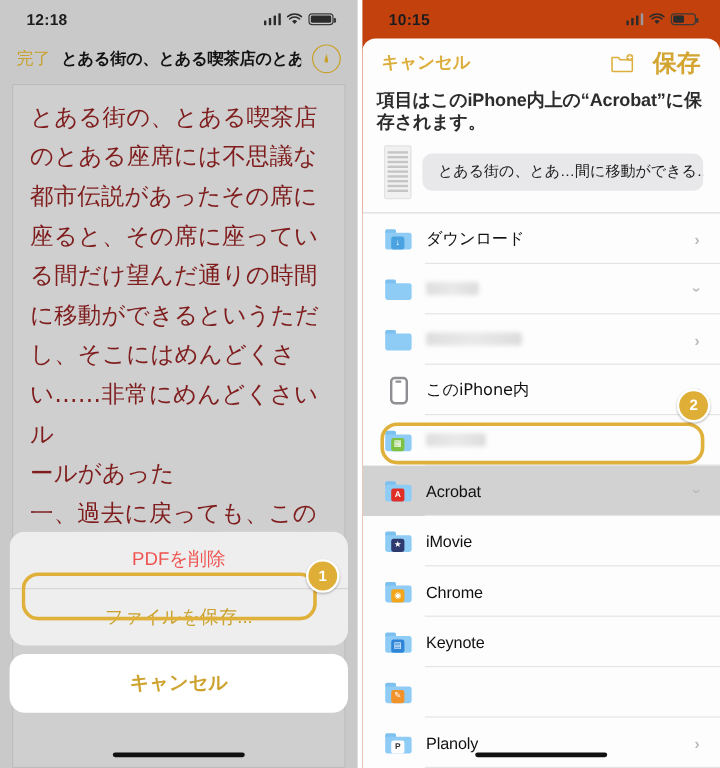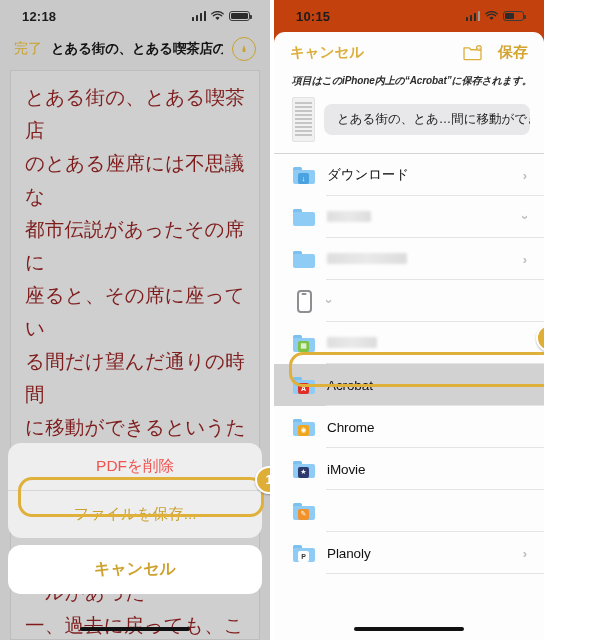--- a/index.html
+++ b/index.html
@@ -3,21 +3,21 @@
 <meta charset="utf-8">
 <style>
   html,body{margin:0;padding:0;}
   body{
     width:600px;height:640px;
     background:#ffffff;
     font-family:"Liberation Sans","DejaVu Sans",sans-serif;
     overflow:hidden;
   }
   .screens{display:flex;width:600px;height:640px;}
-  .phone{position:relative;width:270px;height:640px;overflow:hidden;}
+  .phone{position:relative;width:298px;height:640px;overflow:hidden;}
   .phone.left{background:#c9c9c9;}
   .phone.right{background:#c2410c;}
   .gap{width:4px;height:640px;background:#ffffff;}
 
   
   .statusbar{
     height:32px;display:flex;align-items:center;
     justify-content:space-between;padding:0 20px 0 22px;
     box-sizing:border-box;position:relative;z-index:4;
   }
@@ -109,24 +109,24 @@
   .r-sheet{
     position:absolute;left:0;right:0;top:32px;bottom:0;
     background:#fdfdfd;border-radius:11px 11px 0 0;overflow:hidden;
   }
   .r-topbar{
     height:40px;display:flex;align-items:center;
     padding:0 16px;box-sizing:border-box;
   }
   .r-cancel{color:#dcae3b;font-size:14.5px;font-weight:bold;flex:1;}
   .newfolder-icon{width:19px;height:17px;margin-right:16px;flex:0 0 auto;}
-  .r-save{color:#d3a430;font-size:15px;font-weight:bold;}
+  .r-save{color:#d3a430;font-size:20px;font-weight:bold;}
   .r-note{
-    text-align:right;font-size:10px;color:#2c2c2c;
-    padding:2px 12px 9px;font-weight:bold;letter-spacing:-.1px;font-style:italic;
+    text-align:left;font-size:15px;color:#2c2c2c;
+    padding:2px 12px 9px;font-weight:bold;letter-spacing:-.1px;
   }
   .r-namerow{
     display:flex;align-items:center;gap:9px;padding:0 14px 11px 18px;
   }
   .thumb{
     width:21px;height:43px;background:#f1f1f1;border:1px solid #e2e2e2;
     border-radius:2px;flex:0 0 auto;overflow:hidden;position:relative;
   }
   .thumb .ln{position:absolute;left:2px;right:2px;height:1.5px;background:#c5c5c5;}
   .namefield{
@@ -340,20 +340,21 @@
               </div>
             </div>
             <div class="lbl"><span class="blurred" style="width: 80px;"></span></div>
             <div class="chev">›</div>
             <div class="sep"></div>
           </div>
           <div class="row">
             <div class="ic">
               <span class="dev"></span>
             </div>
+            <div class="lbl jp">このiPhone内</div>
             <div class="chev down">›</div>
             <div class="sep"></div>
           </div>
           <div class="row">
             <div class="ic">
               <div class="folder">
                 <span class="tab"></span>
                 <span class="body"></span>
                 <span class="emb" style="background: rgb(125, 194, 66); color: rgb(255, 255, 255);">▦</span>
               </div>
@@ -371,35 +372,46 @@
             </div>
             <div class="lbl">Acrobat</div>
             <div class="chev down">›</div>
             <div class="sep"></div>
           </div>
           <div class="row">
             <div class="ic">
               <div class="folder">
                 <span class="tab"></span>
                 <span class="body"></span>
+                <span class="emb" style="background: rgb(46, 58, 110); color: rgb(255, 255, 255);">★</span>
+              </div>
+            </div>
+            <div class="lbl">iMovie</div>
+            <div class="sep"></div>
+          </div>
+          <div class="row">
+            <div class="ic">
+              <div class="folder">
+                <span class="tab"></span>
+                <span class="body"></span>
                 <span class="emb" style="background: rgb(243, 165, 27); color: rgb(255, 255, 255);">◉</span>
               </div>
             </div>
             <div class="lbl">Chrome</div>
             <div class="sep"></div>
           </div>
           <div class="row">
             <div class="ic">
               <div class="folder">
                 <span class="tab"></span>
                 <span class="body"></span>
-                <span class="emb" style="background: rgb(46, 58, 110); color: rgb(255, 255, 255);">★</span>
-              </div>
-            </div>
-            <div class="lbl">iMovie</div>
+                <span class="emb" style="background: rgb(47, 134, 216); color: rgb(255, 255, 255);">▤</span>
+              </div>
+            </div>
+            <div class="lbl">Keynote</div>
             <div class="sep"></div>
           </div>
           <div class="row">
             <div class="ic">
               <div class="folder">
                 <span class="tab"></span>
                 <span class="body"></span>
                 <span class="emb" style="background: rgb(242, 146, 43); color: rgb(255, 255, 255);">✎</span>
               </div>
             </div>

